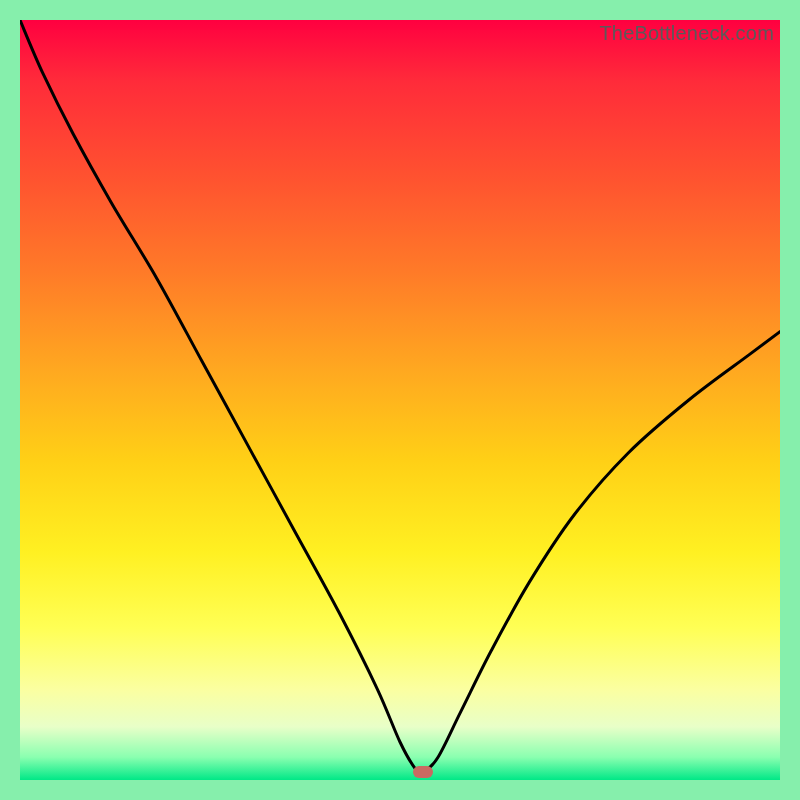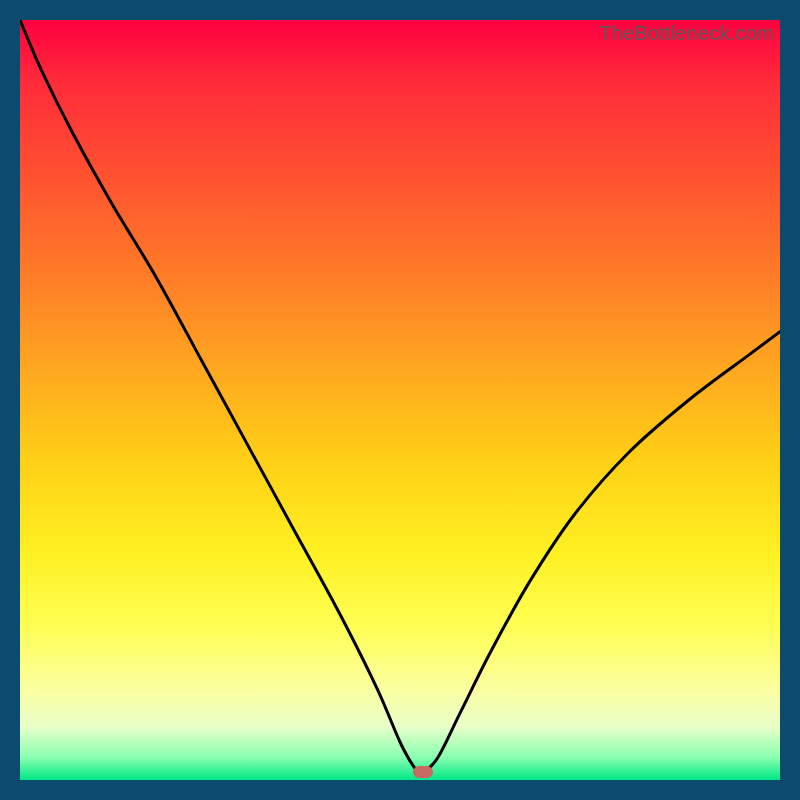--- a/index.html
+++ b/index.html
@@ -1,21 +1,21 @@
 <!DOCTYPE html>
 <html><head>
 <meta charset="utf-8">
 <style>
   * { margin: 0; padding: 0; box-sizing: border-box; }
   html, body { width: 800px; height: 800px; overflow: hidden; background: #fff; }
   .frame {
     position: relative;
     width: 800px;
     height: 800px;
-    background: #0c4a6e;
+    background: #86efac;
   }
   .plot {
     position: absolute;
     left: 20px;
     top: 20px;
     width: 760px;
     height: 760px;
     background: linear-gradient(to bottom,
       #ff0040 0%,
       #ff2b3a 8%,

